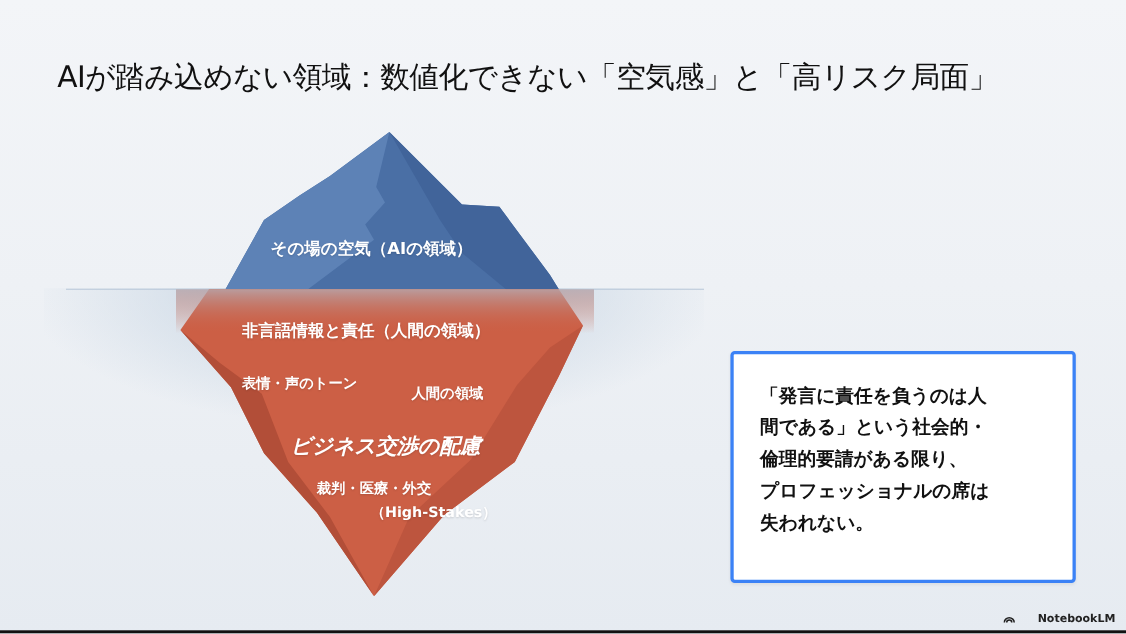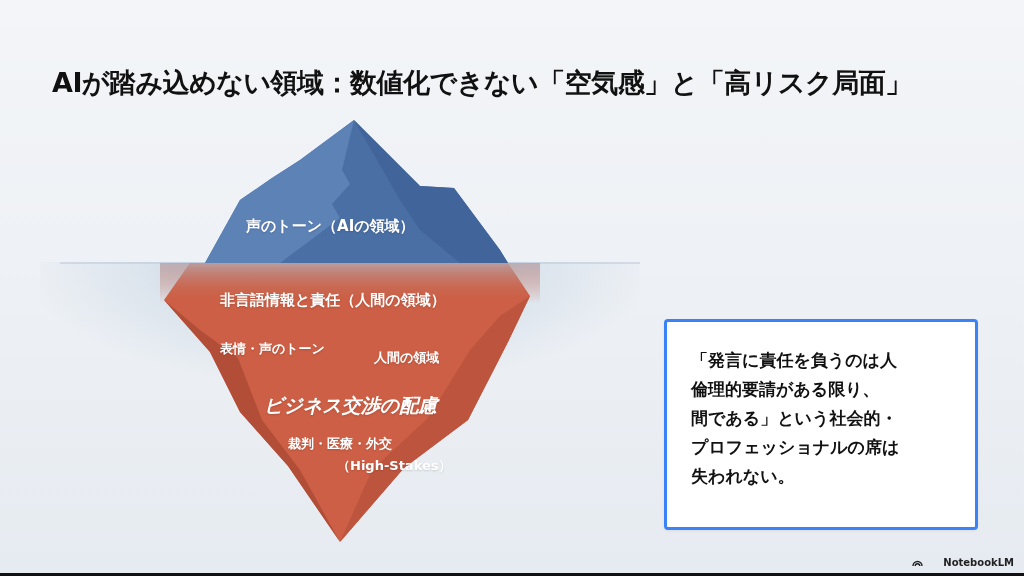--- a/index.html
+++ b/index.html
@@ -4,23 +4,22 @@
 <style>
   html, body { margin:0; padding:0; }
   body {
     width:1024px; height:576px; overflow:hidden; position:relative;
     background: linear-gradient(180deg, #f3f5f8 0%, #eef1f5 45%, #e6ebf1 100%);
     font-family: "DejaVu Sans", sans-serif;
   }
   .slide { position:absolute; inset:0; }
   .title {
     position:absolute; left:52px; top:52px;
-    font-size:27px; font-weight:bold; color:#111; letter-spacing:-0.5px;
+    font-size:27px; font-weight:normal; color:#111; letter-spacing:-0.5px;
     white-space:nowrap;
-    margin-top:13px;
   }
   .water {
     position:absolute; left:40px; top:262px; width:600px; height:120px;
     background: radial-gradient(ellipse at 50% 0%, rgba(170,190,212,0.9) 0%, rgba(200,214,228,0.5) 45%, rgba(230,236,242,0) 75%);
   }
   .iceberg { position:absolute; left:0; top:0; }
   .ice-label {
     position:absolute; color:#fff; font-weight:bold; white-space:nowrap;
     text-shadow: 0 1px 2px rgba(0,0,0,0.15);
   }
@@ -72,33 +71,33 @@
       <rect x="160" y="263" width="380" height="40" fill="url(#fadeTop)"></rect>
     </g>
     <defs>
       <linearGradient id="fadeTop" x1="0" y1="0" x2="0" y2="1">
         <stop offset="0" stop-color="#b6a7ad" stop-opacity="0.85"></stop>
         <stop offset="1" stop-color="#cc5f45" stop-opacity="0"></stop>
       </linearGradient>
     </defs>
   </svg>
 
-  <div class="ice-label lbl-top">声のトーン（AIの領域）</div>
+  <div class="ice-label lbl-top">その場の空気（AIの領域）</div>
   <div class="ice-label lbl-under">非言語情報と責任（人間の領域）</div>
   <div class="ice-label lbl-face">表情・声のトーン</div>
   <div class="ice-label lbl-air">人間の領域</div>
   <div class="ice-label lbl-biz">ビジネス交渉の配慮</div>
   <div class="ice-label lbl-hs1">裁判・医療・外交</div>
   <div class="ice-label lbl-hs2">（High-Stakes）</div>
 
   <div class="quote-card">
     <div class="quote-text">
       <span>「発言に責任を負うのは人</span>
+      <span>間である」という社会的・</span>
       <span>倫理的要請がある限り、</span>
-      <span>間である」という社会的・</span>
       <span>プロフェッショナルの席は</span>
       <span>失われない。</span>
     </div>
   </div>
 
   <div class="brand">
     <svg width="11" height="9" viewBox="0 0 11 9">
       <path d="M1 8 A4.5 4.5 0 0 1 10 8" fill="none" stroke="#222" stroke-width="1.4"></path>
       <path d="M3.2 8 A2.3 2.3 0 0 1 7.8 8" fill="none" stroke="#222" stroke-width="1.4"></path>
     </svg>

